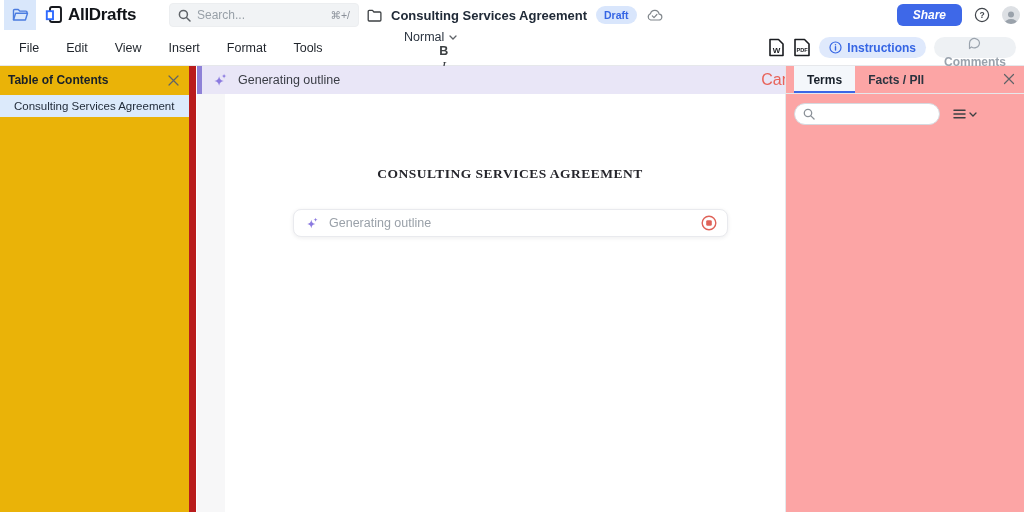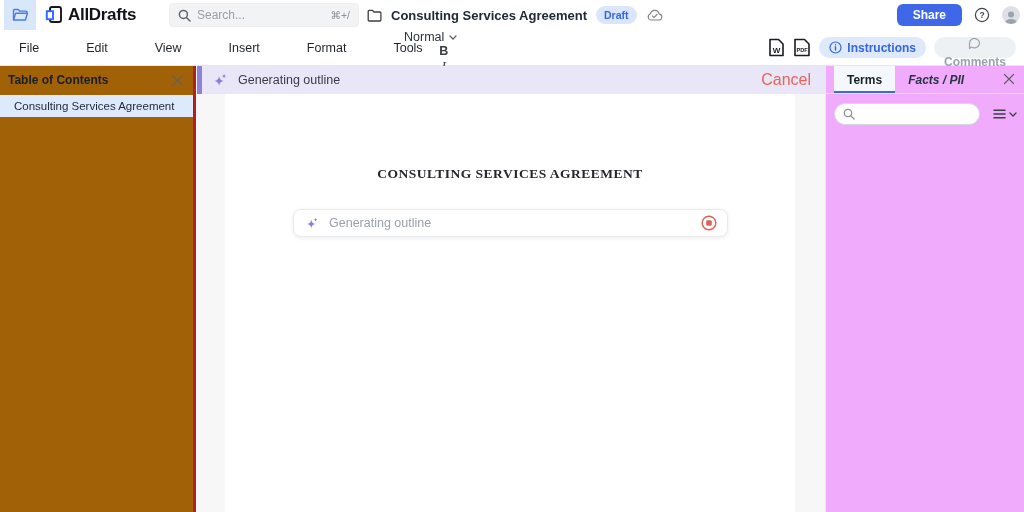--- a/index.html
+++ b/index.html
@@ -12,61 +12,61 @@
   .logo { position:absolute; left:40px; top:0; height:30px; display:flex; align-items:center; gap:4px; }
   .logo-text { font-size:17px; font-weight:800; letter-spacing:-0.3px; color:#111418; }
   .global-search { position:absolute; left:165px; top:3px; width:190px; height:24px; background:#f1f3f5; border:1px solid #eceef0; border-radius:4px; display:flex; align-items:center; padding:0 8px; gap:6px; }
   .global-search input { flex:1; border:none; outline:none; background:transparent; font-size:12px; color:#3c4043; font-family:"Liberation Sans",sans-serif; min-width:0; }
   .global-search input::placeholder { color:#98a0a8; }
   .search-shortcut { font-size:10.5px; color:#8a9099; white-space:nowrap; }
   .doc-title-group { position:absolute; left:363px; top:0; height:30px; display:flex; align-items:center; gap:9px; }
   .doc-title { font-size:13px; font-weight:700; color:#202a37; }
   .draft-badge { background:#d9e6fc; color:#3565e4; font-size:10.5px; font-weight:700; padding:3px 8px; border-radius:9px; }
   .topbar-right { position:absolute; right:8px; top:0; height:30px; display:flex; align-items:center; gap:12px; }
-  .share-btn { background:#3e68e8; color:#fff; font-size:12px; font-weight:700; border:none; border-radius:6px; height:22px; padding:0 16px; cursor:pointer; font-family:"Liberation Sans",sans-serif; }
+  .share-btn { background:#3e68e8; color:#fff; font-size:12px; font-weight:700; border:none; border-radius:6px; height:22px; padding:0 16px; cursor:pointer; font-family:"Liberation Sans",sans-serif;font-style:italic; }
   .avatar { width:18px; height:18px; border-radius:50%; background:#dde0e4; overflow:hidden; display:flex; align-items:flex-end; justify-content:center; cursor:pointer; }
 
   
   .menubar { position:absolute; top:30px; left:0; width:1024px; height:36px; background:#fff; border-bottom:1px solid #e6e8eb; }
-  .menus { position:absolute; left:6px; top:0; height:35px; display:flex; align-items:center;gap:20px; }
+  .menus { position:absolute; left:6px; top:0; height:35px; display:flex; align-items:center; }
   .menu-item { padding:0 14px 0 13px; font-size:12.5px; color:#1f242b; cursor:pointer; }
   .format-tools { position:absolute; left:404px; top:0; height:35px; display:flex; align-items:center;flex-direction:column; }
   .style-selector { display:flex; align-items:center; gap:5px; font-size:12.5px; color:#2b3440; cursor:pointer; margin-right:26px; }
   .fmt-btn { width:24px; height:24px; display:flex; align-items:center; justify-content:center; cursor:pointer; border-radius:4px; }
   .bold-label { font-weight:800; font-size:12.5px; color:#3c4043; }
   .italic-label { font-style:italic; font-family:"Liberation Serif",serif; font-size:13.5px; color:#3c4043; }
   .export-tools { position:absolute; right:8px; top:0; height:35px; display:flex; align-items:center; gap:8px; }
   .pill { height:21px; display:flex; align-items:center; gap:5px; border-radius:11px; padding:0 10px; font-size:12px; font-weight:700; cursor:pointer; }
   .pill.instructions { background:#dfe9fc; color:#3565e4; }
   .pill.comments { background:#eef1f4; color:#9aa3ad;flex-direction:column; }
   .doc-glyph { cursor:pointer; display:flex; align-items:center; }
 
   
-  .toc-panel { position:absolute; left:0; top:66px; width:196px; bottom:0; background:#a16207; border-right:3px solid #b91c1c; }
+  .toc-panel { position:absolute; left:0; top:66px; width:196px; bottom:0; background:#eab308; border-right:7px solid #b91c1c; }
   .toc-header { height:28px; display:flex; align-items:center; justify-content:space-between; padding:0 10px 0 8px; }
   .toc-title { font-size:12px; font-weight:700; color:#18202a; }
   .toc-item { margin-top:1px; height:22px; line-height:22px; background:#dceafb; font-size:11.5px; color:#1f2937; padding-left:14px; cursor:pointer; white-space:nowrap; overflow:hidden; }
 
   
   .main { position:absolute; left:197px; right:199px; top:66px; bottom:0; background:#f7f7f8; }
   .gen-banner { height:28px; background:#e9e6f7; border-left:5px solid #8e81d7; display:flex; align-items:center; padding:0 14px 0 11px; }
   .gen-banner-text { margin-left:10px; font-size:12.5px; color:#3a3d45; }
   .cancel-link { margin-left:auto; font-size:16px; color:#e8635a; cursor:pointer; }
   .page { position:absolute; left:28px; right:30px; top:28px; bottom:0; background:#fff; }
   .doc-heading { padding-top:72px; text-align:center; font-family:"Liberation Serif",serif; font-weight:700; font-size:13.5px; letter-spacing:0.5px; color:#26262c; }
   .gen-card { position:absolute; left:68px; top:115px; width:435px; height:28px; background:#fff; border:1px solid #e9eaee; border-radius:8px; box-shadow:0 1px 4px rgba(20,20,40,0.08); display:flex; align-items:center; padding:0 10px 0 12px; }
   .gen-card-text { margin-left:10px; font-size:12.5px; color:#9aa1a9; }
   .stop-btn { margin-left:auto; width:16px; height:16px; display:flex; align-items:center; justify-content:center; cursor:pointer; }
 
   
-  .terms-panel { position:absolute; right:0; top:66px; width:199px; bottom:0; background:#f0abfc; border-left:1px solid #e6e8eb; }
+  .terms-panel { position:absolute; right:0; top:66px; width:239px; bottom:0; background:#fca5a5; border-left:1px solid #e6e8eb; }
   .tabs-row { height:28px; border-bottom:1px solid #e6e8eb; display:flex; align-items:stretch; padding-left:8px; position:relative; }
   .tab { padding:0 13px; display:flex; align-items:center; font-size:12px; cursor:pointer; }
   .tab.active { font-weight:700; color:#18202a; background:#f4f7fb; box-shadow:inset 0 -2px 0 #3b66e5; }
-  .tab.inactive { font-weight:600; color:#2b3440;font-style:italic; }
+  .tab.inactive { font-weight:600; color:#2b3440; }
   .panel-close { position:absolute; right:9px; top:7px; cursor:pointer; display:flex; }
   .search-row { display:flex; align-items:center; padding:9px 8px 0 8px; }
   .panel-search { width:146px; height:22px; border:1px solid #d5d9df; border-radius:12px; display:flex; align-items:center; padding:0 8px; gap:6px; background:#fff; }
   .panel-search input { flex:1; border:none; outline:none; background:transparent; font-size:12px; min-width:0; font-family:"Liberation Sans",sans-serif; }
   .filter-btn { margin-left:13px; display:flex; align-items:center; gap:3px; cursor:pointer; }
 
   .icon { display:inline-flex; align-items:center; justify-content:center; }
   svg { display:block; }
 </style>
 </head>

